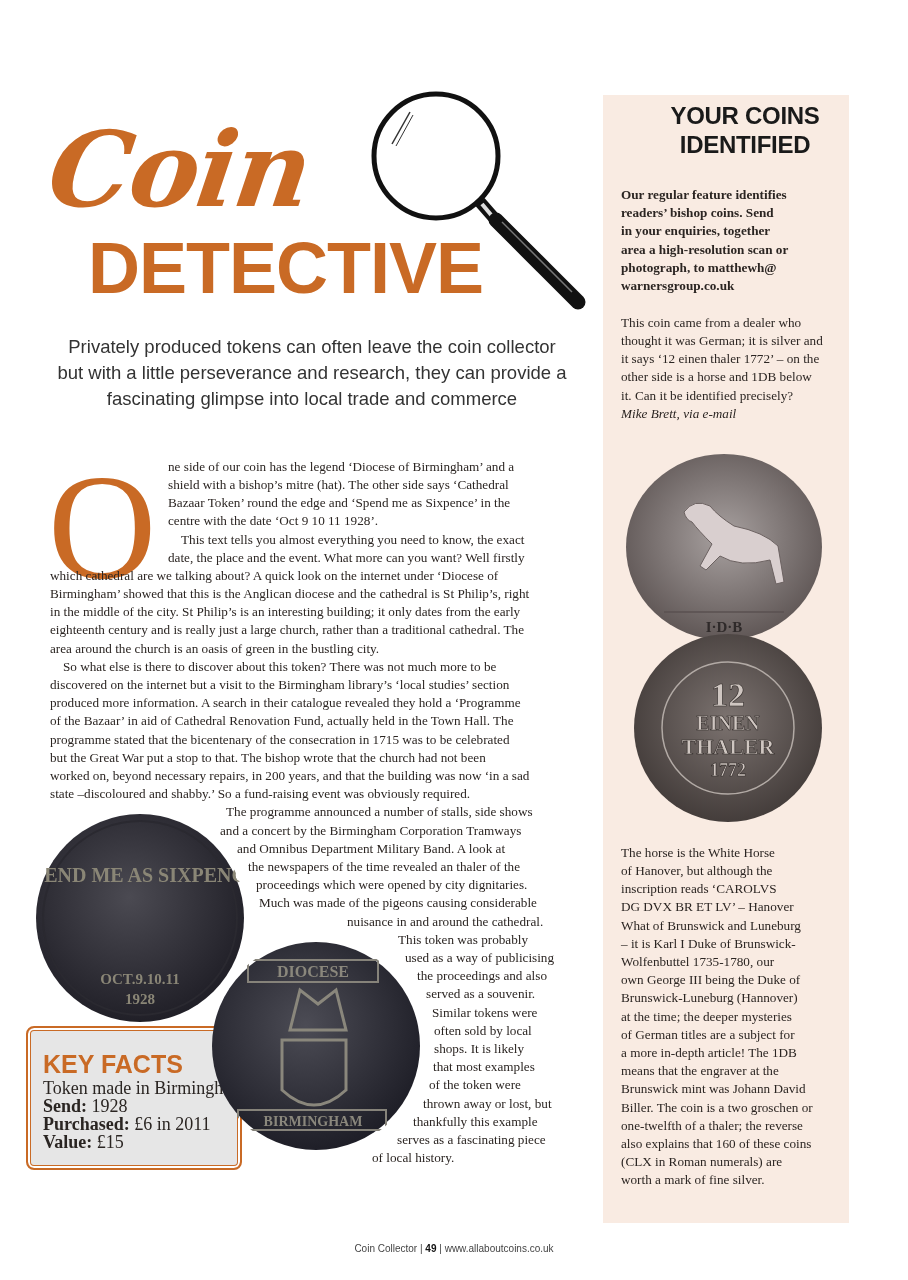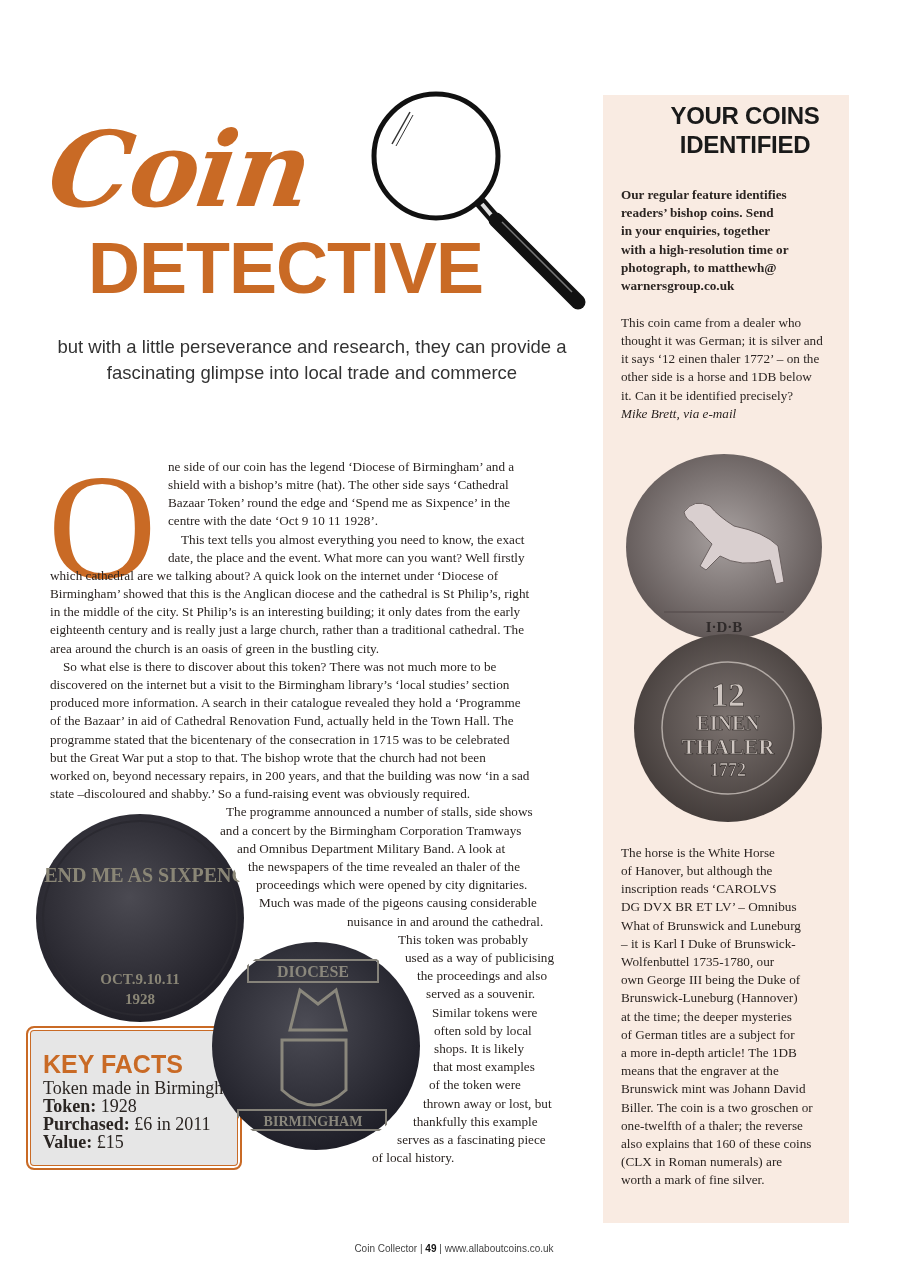--- a/index.html
+++ b/index.html
@@ -33,20 +33,21 @@
   <circle cx="74" cy="68" r="62" fill="#fff" stroke="#111" stroke-width="5"></circle>
   <line x1="30" y1="56" x2="48" y2="24" stroke="#333" stroke-width="1.5"></line>
   <line x1="34" y1="58" x2="51" y2="27" stroke="#333" stroke-width="1"></line>
   <line x1="118" y1="114" x2="132" y2="130" stroke="#111" stroke-width="12"></line>
   <line x1="120" y1="116" x2="130" y2="128" stroke="#ddd" stroke-width="4"></line>
   <line x1="134" y1="132" x2="216" y2="214" stroke="#111" stroke-width="15" stroke-linecap="round"></line>
   <line x1="140" y1="134" x2="210" y2="204" stroke="#777" stroke-width="1.5"></line>
 </svg>
 
 <div class="abs standfirst">
+  <div>Privately produced tokens can often leave the coin collector</div>
   <div>but with a little perseverance and research, they can provide a</div>
   <div>fascinating glimpse into local trade and commerce</div>
 </div>
 
 <div class="abs dropcap">O</div>
 
 <div>
   <div class="body-line" style="left:168px;top:458px">ne side of our coin has the legend ‘Diocese of Birmingham’ and a</div>
   <div class="body-line" style="left:168px;top:476px">shield with a bishop’s mitre (hat). The other side says ‘Cathedral</div>
   <div class="body-line" style="left:168px;top:494px">Bazaar Token’ round the edge and ‘Spend me as Sixpence’ in the</div>
@@ -84,21 +85,21 @@
   <div class="body-line" style="left:429px;top:1076px">of the token were</div>
   <div class="body-line" style="left:423px;top:1095px">thrown away or lost, but</div>
   <div class="body-line" style="left:413px;top:1113px">thankfully this example</div>
   <div class="body-line" style="left:397px;top:1131px">serves as a fascinating piece</div>
   <div class="body-line" style="left:372px;top:1149px">of local history.</div>
 </div>
 
 <div class="abs keyfacts"></div>
 <div class="abs kf-title">KEY FACTS</div>
 <div class="kf-line" style="top:1079px">Token made in Birmingham</div>
-<div class="kf-line" style="top:1097px"><b>Token:</b><span> 1928</span></div>
+<div class="kf-line" style="top:1097px"><b>Send:</b><span> 1928</span></div>
 <div class="kf-line" style="top:1115px"><b>Purchased:</b><span> £6 in 2011</span></div>
 <div class="kf-line" style="top:1133px"><b>Value:</b><span> £15</span></div>
 
 <svg class="coin" style="left:34px;top:812px;width:212px;height:212px" viewBox="0 0 212 212">
   <defs>
       <radialGradient id="g1" cx="45%" cy="40%" r="65%">
         <stop offset="0" stop-color="#4b4a52"></stop>
         <stop offset="1" stop-color="#1d1c24"></stop>
       </radialGradient>
     </defs>
@@ -132,21 +133,21 @@
 <div class="abs sidebar"></div>
 <div class="abs sb-title">
   <div>YOUR COINS</div>
   <div>IDENTIFIED</div>
 </div>
 
 <div>
   <div class="sb-line sb-bold" style="top:186px">Our regular feature identifies</div>
   <div class="sb-line sb-bold" style="top:204px">readers’ bishop coins. Send</div>
   <div class="sb-line sb-bold" style="top:222px">in your enquiries, together</div>
-  <div class="sb-line sb-bold" style="top:241px">with a high-resolution time or</div>
+  <div class="sb-line sb-bold" style="top:241px">area a high-resolution scan or</div>
   <div class="sb-line sb-bold" style="top:259px">photograph, to matthewh@</div>
   <div class="sb-line sb-bold" style="top:277px">warnersgroup.co.uk</div>
 </div>
 
 <div>
   <div class="sb-line" style="top:314px">This coin came from a dealer who</div>
   <div class="sb-line" style="top:332px">thought it was German; it is silver and</div>
   <div class="sb-line" style="top:350px">it says ‘12 einen thaler 1772’ – on the</div>
   <div class="sb-line" style="top:368px">other side is a horse and 1DB below</div>
   <div class="sb-line" style="top:387px">it. Can it be identified precisely?</div>
@@ -180,21 +181,21 @@
     <text x="96" y="98" font-size="20">EINEN</text>
     <text x="96" y="122" font-size="22">THALER</text>
     <text x="96" y="144" font-size="18">1772</text>
   </g>
 </svg>
 
 <div>
   <div class="sb-line" style="top:844px">The horse is the White Horse</div>
   <div class="sb-line" style="top:862px">of Hanover, but although the</div>
   <div class="sb-line" style="top:880px">inscription reads ‘CAROLVS</div>
-  <div class="sb-line" style="top:898px">DG DVX BR ET LV’ – Omnibus</div>
+  <div class="sb-line" style="top:898px">DG DVX BR ET LV’ – Hanover</div>
   <div class="sb-line" style="top:917px">What of Brunswick and Luneburg</div>
   <div class="sb-line" style="top:935px">– it is Karl I Duke of Brunswick-</div>
   <div class="sb-line" style="top:953px">Wolfenbuttel 1735-1780, our</div>
   <div class="sb-line" style="top:971px">own George III being the Duke of</div>
   <div class="sb-line" style="top:989px">Brunswick-Luneburg (Hannover)</div>
   <div class="sb-line" style="top:1008px">at the time; the deeper mysteries</div>
   <div class="sb-line" style="top:1026px">of German titles are a subject for</div>
   <div class="sb-line" style="top:1044px">a more in-depth article! The 1DB</div>
   <div class="sb-line" style="top:1062px">means that the engraver at the</div>
   <div class="sb-line" style="top:1080px">Brunswick mint was Johann David</div>

